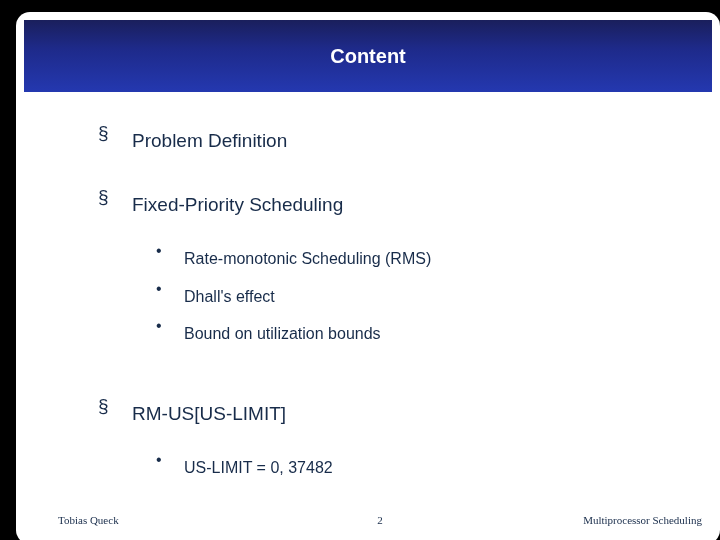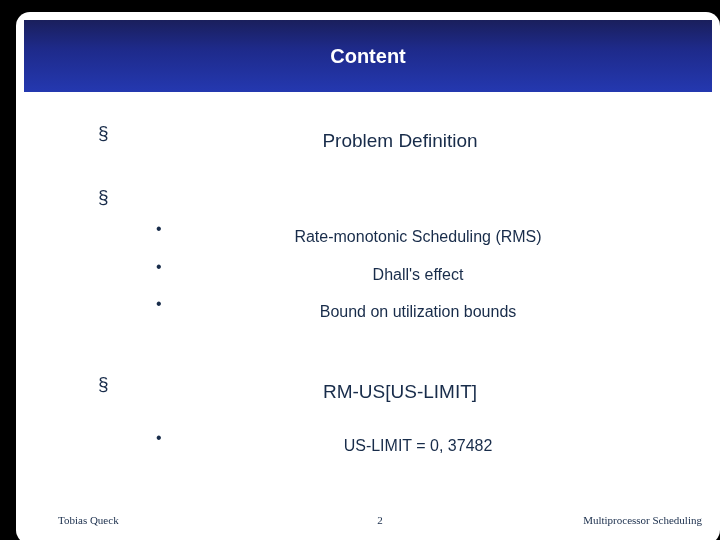--- a/index.html
+++ b/index.html
@@ -28,21 +28,20 @@
     justify-content: center;
   }
   .header h1 {
     color: #fff;
     font-size: 20px;
     font-weight: bold;
   }
   .body {
     padding: 22px 20px 0 20px;
     color: #182c4a;
-    text-align: center;
   }
   .l1 {
     list-style: none;
     margin-left: 46px;
   }
   .l1 > li {
     position: relative;
     font-size: 19px;
     margin-bottom: 6px;
     padding-left: 26px;
@@ -102,20 +101,21 @@
   </div>
 
   <div class="body">
     <ul class="l1">
 
       <li>
         <span>Problem Definition</span>
       </li>
 
       <li class="gap">
+        <span>Fixed-Priority Scheduling</span>
         <ul class="l2">
           <li><span>Rate-monotonic Scheduling (RMS)</span></li>
           <li><span>Dhall's effect</span></li>
           <li><span>Bound on utilization bounds</span></li>
         </ul>
       </li>
 
       <li class="gap">
         <span>RM-US[US-LIMIT]</span>
         <ul class="l2">

